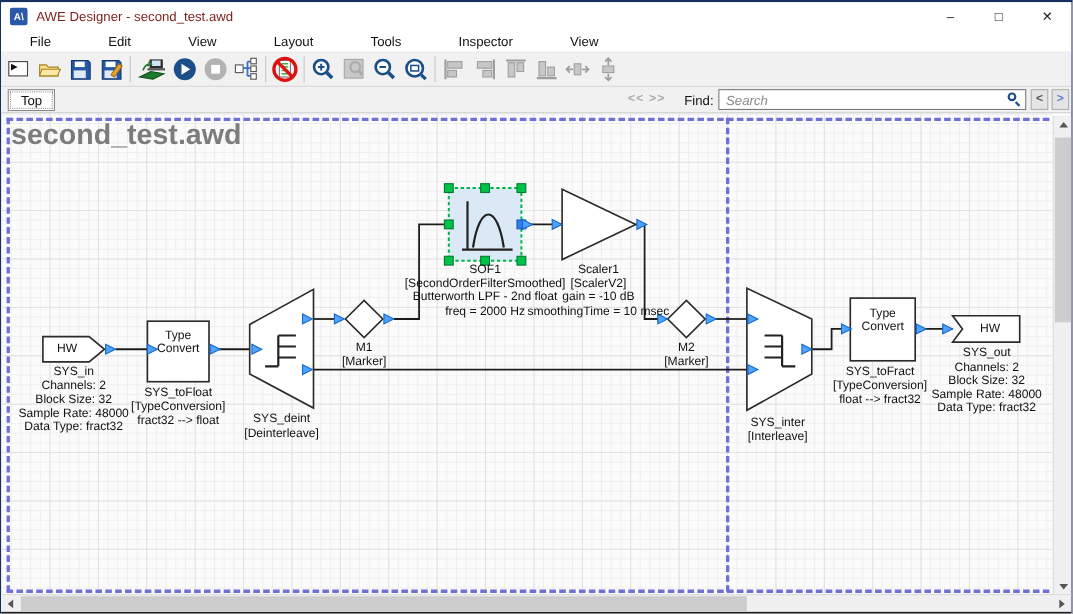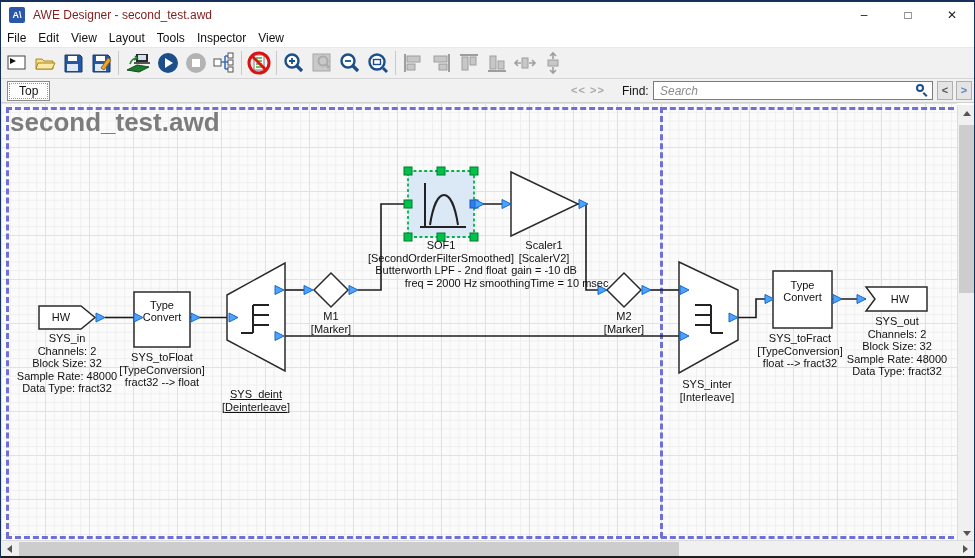--- a/index.html
+++ b/index.html
@@ -9,21 +9,21 @@
        border-top:2px solid #16305c;border-bottom:0;
        font-family:"Liberation Sans",sans-serif;overflow:hidden;}
   
   .titlebar{position:relative;height:26px;background:#fff;display:flex;align-items:center;}
   .logo{width:16px;height:16px;margin-left:8px;background:#2b57a8;color:#fff;font:bold 9px/16px "Liberation Sans",sans-serif;text-align:center;border-radius:2px;}
   .title{margin-left:8px;font-size:12px;color:#7f1d1d;}
   .wincontrols{position:absolute;right:0;top:0;height:26px;display:flex;}
   .wbtn{width:44px;height:26px;display:flex;align-items:center;justify-content:center;font-size:12px;color:#222;}
   
   .menubar{height:20px;background:#fff;display:flex;align-items:center;border-bottom:1px solid #e8e8e8;}
-  .menuitem{padding:0 6px;font-size:12px;color:#111;}
+  .menuitem{padding:0 26px;font-size:12px;color:#111;}
   
   .toolbar{height:31px;background:#f1f1f1;border-bottom:1px solid #d5d5d5;position:relative;display:flex;align-items:center;padding-left:2px;}
   .tbtn{width:28px;height:27px;display:flex;align-items:center;justify-content:center;}
   .tbtn.wide{width:32px;}
   .tsep{width:1px;height:24px;background:#c9c9c9;margin:0 3px;}
   
   .findbar{height:24px;background:#f1f1f1;border-bottom:1px solid #cfcfcf;position:relative;font-size:12px;}
   .toptab{position:absolute;left:6px;top:2px;height:20px;padding:0 11px;background:#fff;border:1px solid #8a8a8a;
           font-size:12px;line-height:18px;color:#111;outline:1px dotted #999;outline-offset:-3px;}
   .navgray{position:absolute;top:4px;color:#a9a9a9;font:bold 11px/14px "Liberation Sans",sans-serif;letter-spacing:1px;}
@@ -332,21 +332,21 @@
         <div>Channels: 2</div>
       <div>Block Size: 32</div>
         <div>Sample Rate: 48000</div>
       <div>Data Type: fract32</div>
     </div>
     <div class="caption" style="left:103px;top:248px;width:116px;">
       <div>SYS_toFloat</div>
         <div>[TypeConversion]</div>
       <div>fract32 --&gt; float</div>
     </div>
-    <div class="caption" style="left:197px;top:285px;width:116px;text-decoration:underline;">
+    <div class="caption" style="left:197px;top:272px;width:116px;">
       <div>SYS_deint</div>
         <div>[Deinterleave]</div>
     </div>
     <div class="caption" style="left:290px;top:207px;width:80px;">
       <div>M1</div>
         <div>[Marker]</div>
     </div>
     <div class="caption" style="left:354px;top:136px;width:172px;">
       <div>SOF1</div>
         <div>[SecondOrderFilterSmoothed]</div>

